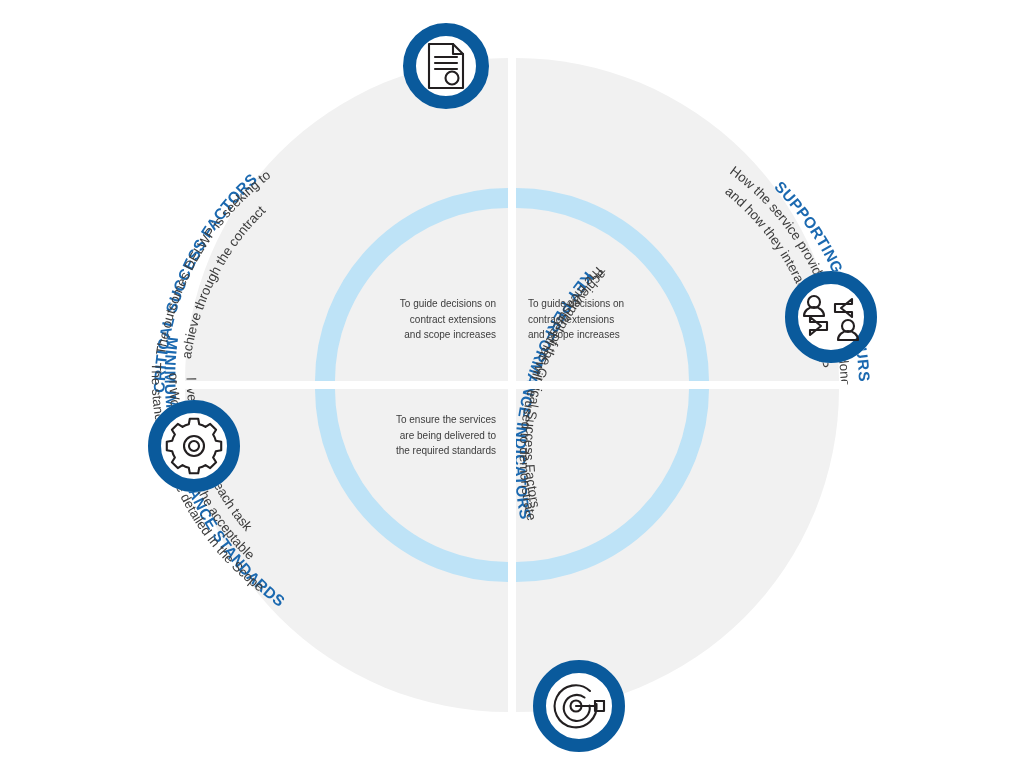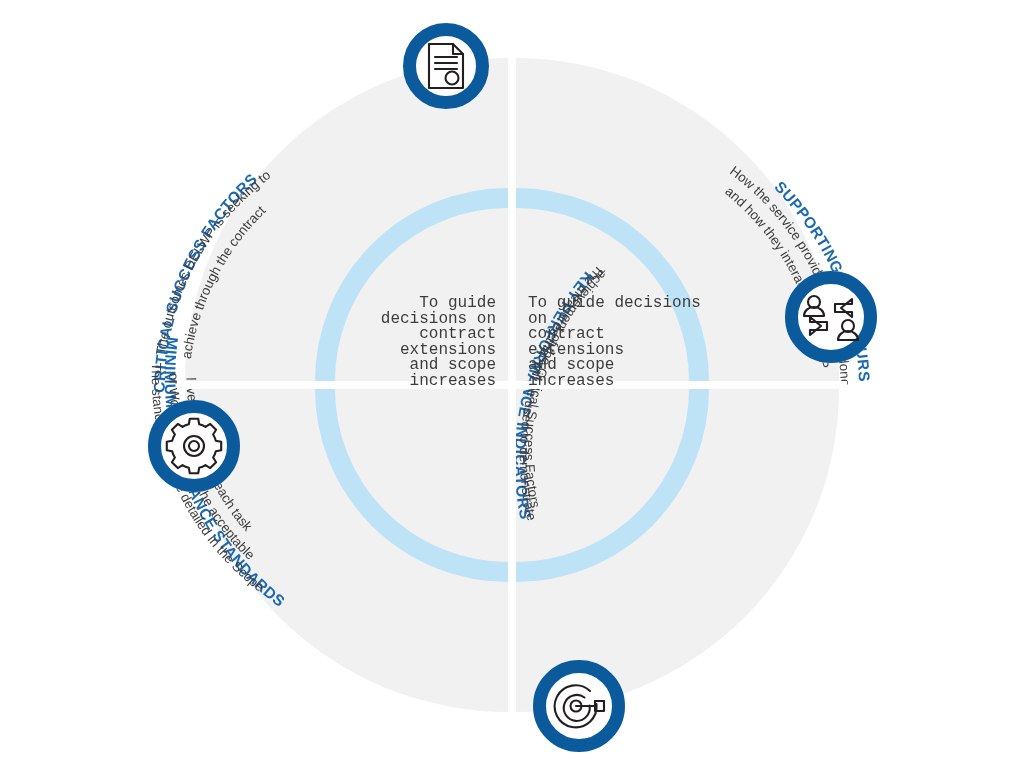--- a/index.html
+++ b/index.html
@@ -40,22 +40,22 @@
     fill: #1b69b0;
   }
   .arc-desc {
     font-family: "Liberation Sans", sans-serif;
     font-weight: normal;
     font-size: 13.4px;
     fill: #3c3c3c;
   }
   .body-text {
     position: absolute;
-    font-family: Liberation Mono, monospace;
-    font-size: 16px;
+    font-family: Liberation Sans, sans-serif;
+    font-size: 10px;
     line-height: 15.6px;
     color: #3c3c3c;
     white-space: pre-line;
   }
   #txt-csf  { left: 332px; top: 296px; width: 164px; text-align: right; }
   #txt-sb   { left: 528px; top: 296px; width: 175px; text-align: left;  }
   #txt-mps  { left: 332px; top: 412px; width: 164px; text-align: right; }
   #txt-kpi  { left: 528px; top: 412px; width: 175px; text-align: left;  }
 </style>
 </head>
@@ -216,15 +216,18 @@
   </svg>
 
   <div class="body-text" id="txt-csf">To guide decisions on
 contract extensions
 and scope increases</div>
 
   <div class="body-text" id="txt-sb">To guide decisions on
 contract extensions
 and scope increases</div>
 
+  <div class="body-text" id="txt-mps">To ensure the services
+are being delivered to
+the required standards</div>
 
 
 </div>
 
 </body></html>

